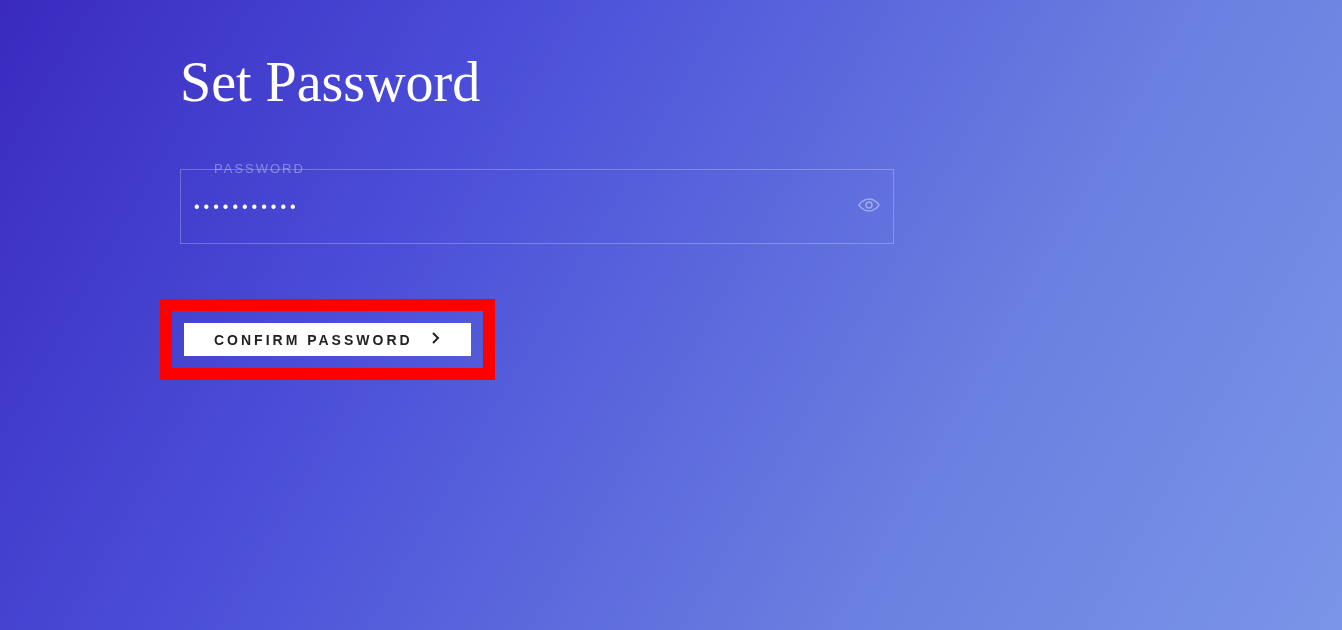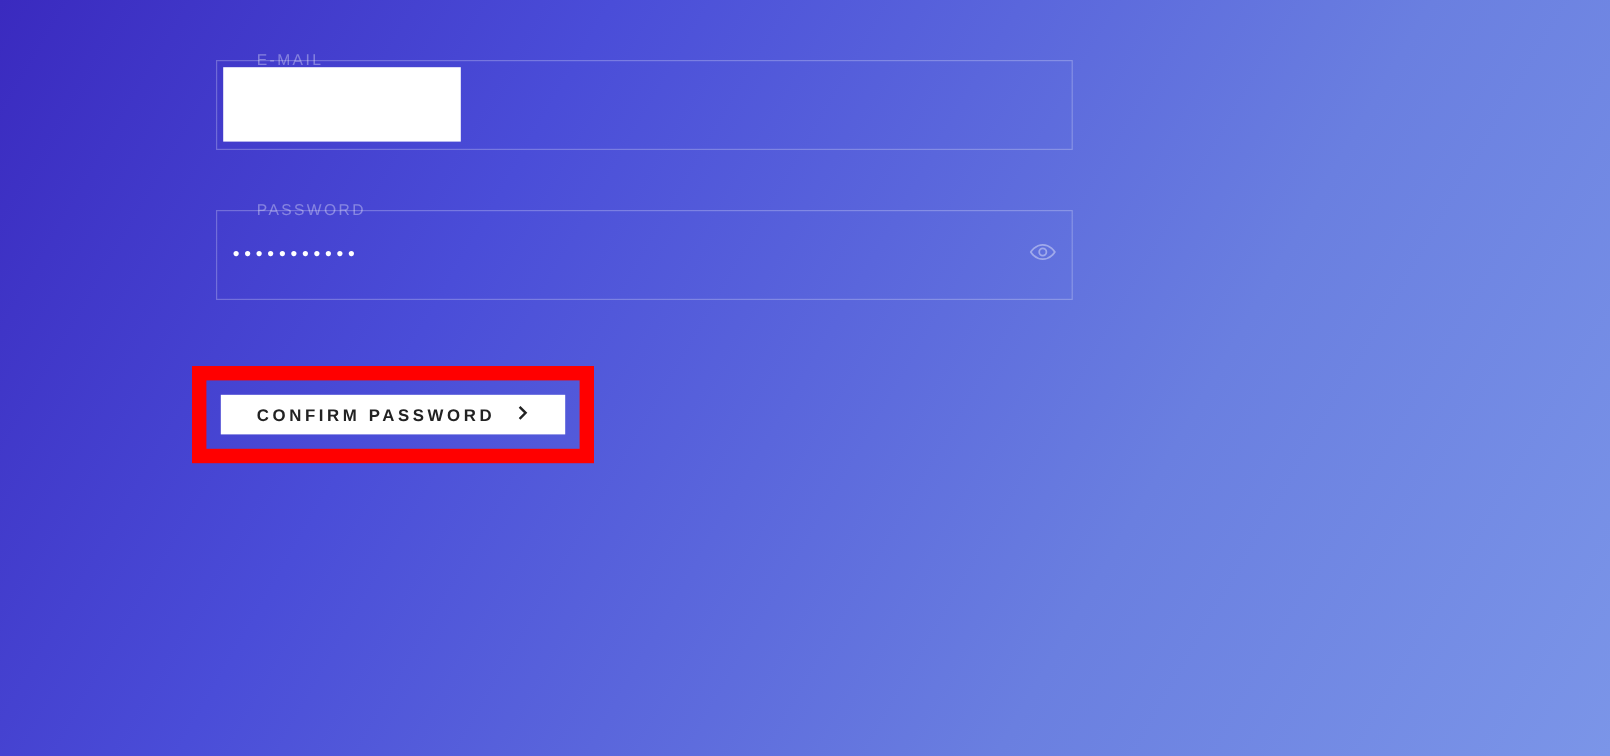--- a/index.html
+++ b/index.html
@@ -94,25 +94,22 @@
       text-transform: uppercase;
     }
     .chevron {
       display: inline-block;
     }
   </style>
 </head>
 <body>
 
 <div class="container">
+  <h1 class="title">Set Password</h1>
 
-  <div class="form-group form-group-email">
-    <span class="form-label">E-MAIL</span>
-    <div class="white-box"></div>
-  </div>
 
   <div class="form-group form-group-password">
     <span class="form-label">PASSWORD</span>
     <input type="password" class="password-dots" value="•••••••••••" style="">
     <span class="eye-icon">
       <svg width="22" height="16" viewBox="0 0 22 16" fill="none" stroke="currentColor" stroke-width="1.5">
         <path d="M1 8s3.5-6 10-6 10 6 10 6-3.5 6-10 6S1 8 1 8z"></path>
         <circle cx="11" cy="8" r="3"></circle>
       </svg>
     </span>

